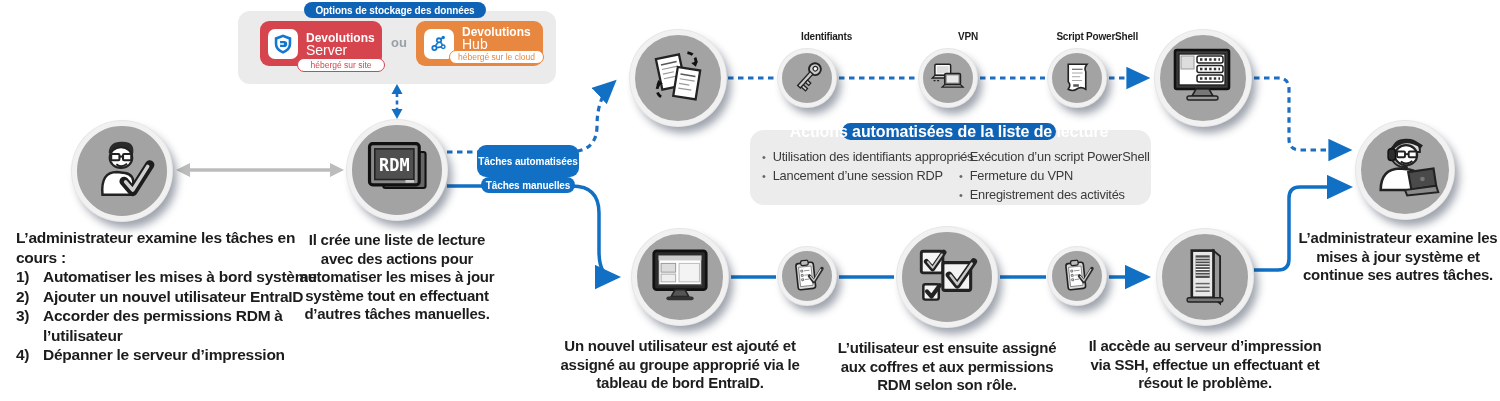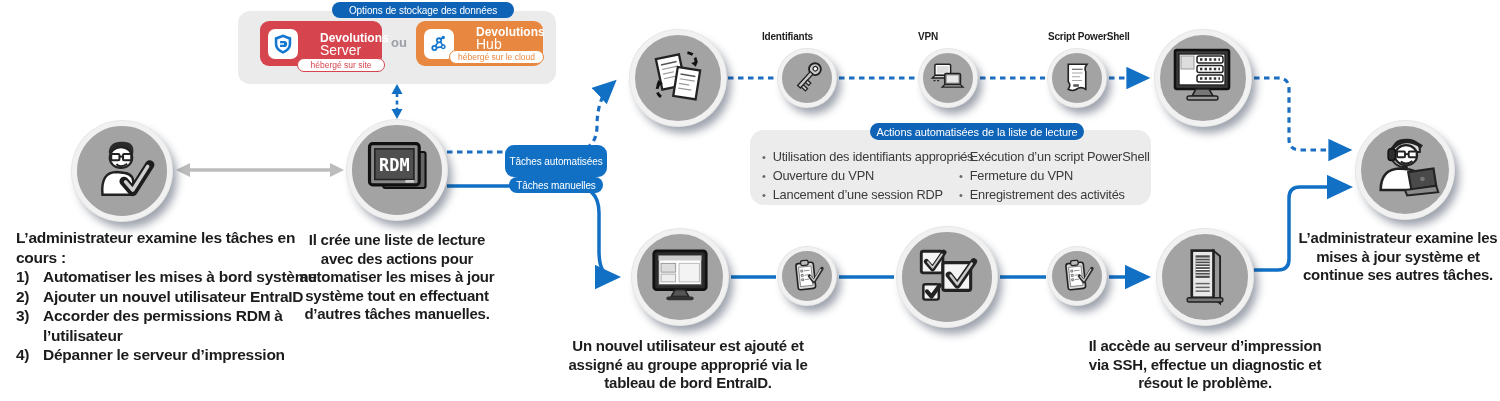--- a/index.html
+++ b/index.html
@@ -12,44 +12,44 @@
   .circle {
     position:absolute; z-index:2; background:#a3a3a3; border-radius:50%;
     border:5px solid #f1f1f1;
     box-shadow:0 0 0 1px #e6e6e6, 5px 7px 9px rgba(25,35,60,.42);
     display:flex; align-items:center; justify-content:center;
   }
   .circle.small { border-width:4px; }
   .pill {
     position:absolute; z-index:4; background:#1170c4; color:#fff;
     border-radius:9px; display:flex; align-items:center; justify-content:center;
-    font-weight:400; letter-spacing:-0.1px; white-space:nowrap;margin-left:28px;
+    font-weight:700; letter-spacing:-0.1px; white-space:nowrap;
   }
   .cap {
     position:absolute; z-index:3; font-weight:700; font-size:15px; line-height:18.5px;
     text-align:center; letter-spacing:-0.25px; color:#1d1d1d;
   }
   .small-label {
-    position:absolute; z-index:3; font-weight:700; font-size:10px; text-align:left;
+    position:absolute; z-index:3; font-weight:700; font-size:10px; text-align:right;
     letter-spacing:-0.2px; color:#1d1d1d;
   }
   .left-text {
     position:absolute; z-index:3; left:16px; top:228px; width:314px;
     font-weight:700; font-size:15.5px; line-height:19.5px; letter-spacing:-0.25px;
   }
   .task-row { display:flex; }
   .task-num { width:27px; flex:none; }
   .task-text { flex:1; }
   .storage-box {
     position:absolute; z-index:2; left:238px; top:11px; width:318px; height:73px;
     background:#ebebeb; border-radius:12px;
   }
   .vendor-box {
     position:absolute; z-index:3; height:45px; top:21px; border-radius:9px;
-    display:flex; align-items:center; padding:12px 8px; gap:22px;
+    display:flex; align-items:center; padding:12px 8px; gap:8px;
   }
   .vendor-icon {
     width:30px; height:30px; background:#fff; border-radius:7px; flex:none;
     display:flex; align-items:center; justify-content:center;
   }
   .vendor-text { color:#fff; line-height:12px; }
   .vendor-brand { font-weight:700; font-size:12px; }
   .vendor-product { font-weight:400; font-size:14px; }
   .badge {
     position:absolute; z-index:4; height:14px; background:#fff; border-radius:8px;
@@ -280,25 +280,24 @@
         <line x1="32" y1="26" x2="52" y2="26" stroke="#333" stroke-width="2.4" stroke-dasharray="2.4,2.2"></line>
         <rect x="29" y="32" width="26" height="7" rx="2" fill="#fff" stroke="#222" stroke-width="1.5"></rect>
         <line x1="32" y1="35.5" x2="52" y2="35.5" stroke="#333" stroke-width="2.4" stroke-dasharray="2.4,2.2"></line>
       </g>
       <path d="M28,46 h13 l4,7 h-21 Z" fill="#777" stroke="#222" stroke-width="1.6"></path>
       <rect x="19" y="53" width="31" height="4" rx="2" fill="#999" stroke="#222" stroke-width="1.4"></rect>
     </svg>
   </div>
 
   <div class="abox"></div>
-  <div class="pill" style="left:842px; top:123px; width:214px; height:17px; font-size:11px; background:#0e63b6;">Actions automatisées de la liste de lecture</div>
+  <div class="pill" style="left:842px; top:123px; width:214px; height:17px; font-size:16px; background:#0e63b6;">Actions automatisées de la liste de lecture</div>
   <div class="abox-cols">
     <div class="acol">
       <div class="aitem">Utilisation des identifiants appropriés</div>
-      <div class="aitem">Ouverture du VPN</div>
       <div class="aitem">Lancement d’une session RDP</div>
     </div>
     <div class="acol">
       <div class="aitem">Exécution d’un script PowerShell</div>
       <div class="aitem">Fermeture du VPN</div>
       <div class="aitem">Enregistrement des activités</div>
     </div>
   </div>
 
   <div class="circle" style="left:632px; top:229px; width:96px; height:96px;">
@@ -306,21 +305,21 @@
       <rect x="8" y="8" width="54" height="40" rx="3" fill="#2b2b2b" stroke="#111" stroke-width="2.8"></rect>
       <rect x="13" y="13" width="44" height="30" fill="#fff" stroke="#555" stroke-width="1.2"></rect>
       <rect x="13" y="13" width="44" height="5" fill="#ccc"></rect>
       <rect x="15.5" y="21" width="15" height="9" fill="#ddd" stroke="#999" stroke-width="1"></rect>
       <rect x="15.5" y="32" width="15" height="8" fill="#eee" stroke="#aaa" stroke-width="1"></rect>
       <rect x="34" y="21" width="21" height="19" fill="#f3f3f3" stroke="#bbb" stroke-width="1"></rect>
       <path d="M30,48 h10 l4,7 h-18 Z" fill="#555" stroke="#222" stroke-width="1.6"></path>
       <rect x="21" y="55" width="28" height="4" rx="2" fill="#333"></rect>
     </svg>
   </div>
-  <div class="cap" style="left:553px; top:337px; width:254px;margin-left:8px;">Un nouvel utilisateur est ajouté et assigné au groupe approprié via le tableau de bord EntraID.</div>
+  <div class="cap" style="left:553px; top:337px; width:254px;">Un nouvel utilisateur est ajouté et assigné au groupe approprié via le tableau de bord EntraID.</div>
 
   <div class="circle small" style="left:778px; top:247px; width:58px; height:58px;">
     <svg width="40" height="40" viewBox="0 0 64 64">
       <g transform="rotate(-6 30 32)">
         <rect x="16" y="11" width="28" height="42" rx="4" fill="#d9d9d9" stroke="#222" stroke-width="2.6"></rect>
         <rect x="20" y="17" width="20" height="31" fill="#fff" stroke="#777" stroke-width="1.3"></rect>
         <rect x="24" y="7" width="12" height="8" rx="3" fill="#bbb" stroke="#222" stroke-width="2"></rect>
         <rect x="23" y="22" width="3" height="3" fill="none" stroke="#555" stroke-width="1.2"></rect>
         <line x1="28" y1="23.5" x2="37" y2="23.5" stroke="#888" stroke-width="1.4"></line>
         <rect x="23" y="29" width="3" height="3" fill="none" stroke="#555" stroke-width="1.2"></rect>
@@ -338,20 +337,21 @@
       <rect x="10" y="10" width="21" height="21" rx="2" fill="#f4f4f4" stroke="#222" stroke-width="2.8"></rect>
       <path d="M15,20 l6,7 l11,-16" fill="none" stroke="#222" stroke-width="5" stroke-linecap="round" stroke-linejoin="round"></path>
       <path d="M16.5,20.5 l4.5,5.5 l9,-13" fill="none" stroke="#c9c9c9" stroke-width="1.8" stroke-linecap="round" stroke-linejoin="round"></path>
       <rect x="31" y="21" width="27" height="27" rx="2" fill="#f4f4f4" stroke="#222" stroke-width="3"></rect>
       <path d="M37,33 l8,10 l16,-23" fill="none" stroke="#222" stroke-width="6.5" stroke-linecap="round" stroke-linejoin="round"></path>
       <path d="M38.5,33.5 l6.5,8.5 l14,-20" fill="none" stroke="#c9c9c9" stroke-width="2.4" stroke-linecap="round" stroke-linejoin="round"></path>
       <rect x="12" y="42" width="15" height="15" rx="2" fill="#f4f4f4" stroke="#222" stroke-width="2.4"></rect>
       <path d="M15.5,49 l4.5,5 l8,-11" fill="none" stroke="#222" stroke-width="4" stroke-linecap="round" stroke-linejoin="round"></path>
     </svg>
   </div>
+  <div class="cap" style="left:827px; top:339px; width:240px;">L’utilisateur est ensuite assigné aux coffres et aux permissions RDM selon son rôle.</div>
 
   <div class="circle small" style="left:1048px; top:247px; width:58px; height:58px;">
     <svg width="40" height="40" viewBox="0 0 64 64">
       <g transform="rotate(-6 30 32)">
         <rect x="16" y="11" width="28" height="42" rx="4" fill="#d9d9d9" stroke="#222" stroke-width="2.6"></rect>
         <rect x="20" y="17" width="20" height="31" fill="#fff" stroke="#777" stroke-width="1.3"></rect>
         <rect x="24" y="7" width="12" height="8" rx="3" fill="#bbb" stroke="#222" stroke-width="2"></rect>
         <rect x="23" y="22" width="3" height="3" fill="none" stroke="#555" stroke-width="1.2"></rect>
         <line x1="28" y1="23.5" x2="37" y2="23.5" stroke="#888" stroke-width="1.4"></line>
         <rect x="23" y="29" width="3" height="3" fill="none" stroke="#555" stroke-width="1.2"></rect>
@@ -379,21 +379,21 @@
         <line x1="25" y1="33" x2="40" y2="33"></line>
       </g>
       <g stroke="#666" stroke-width="1.6">
         <line x1="25" y1="42" x2="40" y2="42"></line>
           <line x1="25" y1="46" x2="40" y2="46"></line>
         <line x1="25" y1="50" x2="40" y2="50"></line>
       </g>
       <rect x="16" y="57" width="38" height="4.5" rx="2" fill="#777" stroke="#222" stroke-width="1.4"></rect>
     </svg>
   </div>
-  <div class="cap" style="left:1078px; top:337px; width:254px;">Il accède au serveur d’impression via SSH, effectue un diagnostic et résout le problème.</div>
+  <div class="cap" style="left:1078px; top:337px; width:254px;">Il accède au serveur d’impression via SSH, effectue un effectuant et résout le problème.</div>
 
   <div class="circle" style="left:1356px; top:121px; width:98px; height:98px;">
     <svg width="74" height="74" viewBox="0 0 70 70">
       <path d="M23,18 Q24,6 37,6.5 Q50,7 49,18 Z" fill="#ddd" stroke="#222" stroke-width="2"></path>
       <path d="M21,17 Q33,1 51,13" stroke="#222" stroke-width="3.4" fill="none"></path>
       <ellipse cx="36" cy="21" rx="10.5" ry="9.5" fill="#fff" stroke="#222" stroke-width="2"></ellipse>
       <rect x="27.5" y="17.5" width="7.5" height="5.5" rx="1" fill="#fff" stroke="#222" stroke-width="1.8"></rect>
       <rect x="38.5" y="17.5" width="7.5" height="5.5" rx="1" fill="#fff" stroke="#222" stroke-width="1.8"></rect>
       <line x1="35" y1="20" x2="38.5" y2="20" stroke="#222" stroke-width="1.8"></line>
       <path d="M31,27 Q36,31 42,26.5" stroke="#222" stroke-width="1.8" fill="none"></path>

